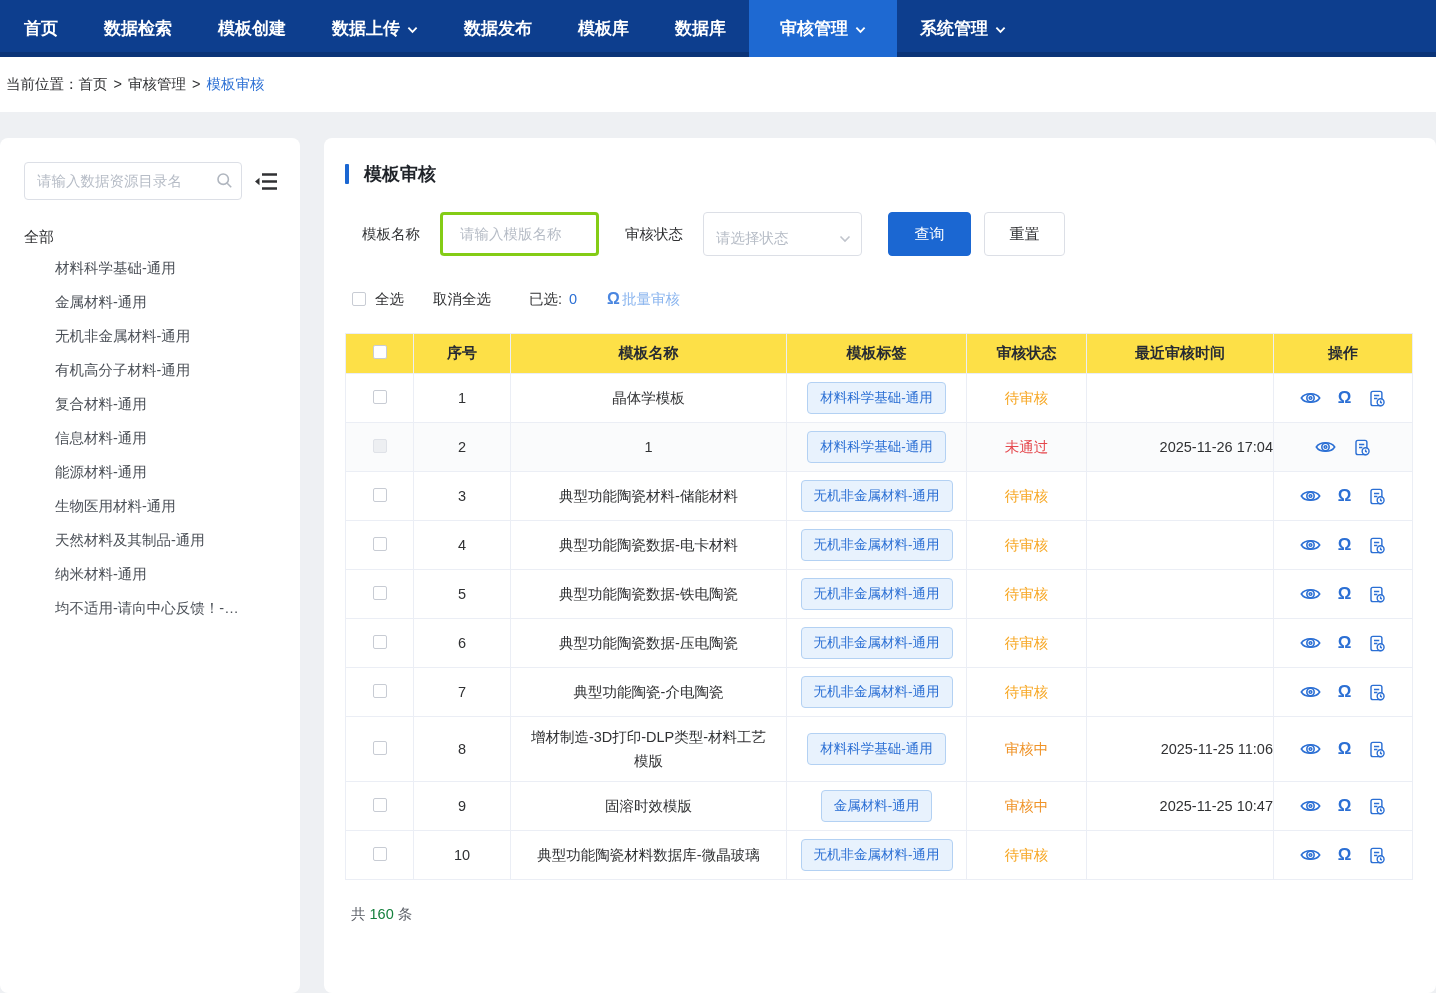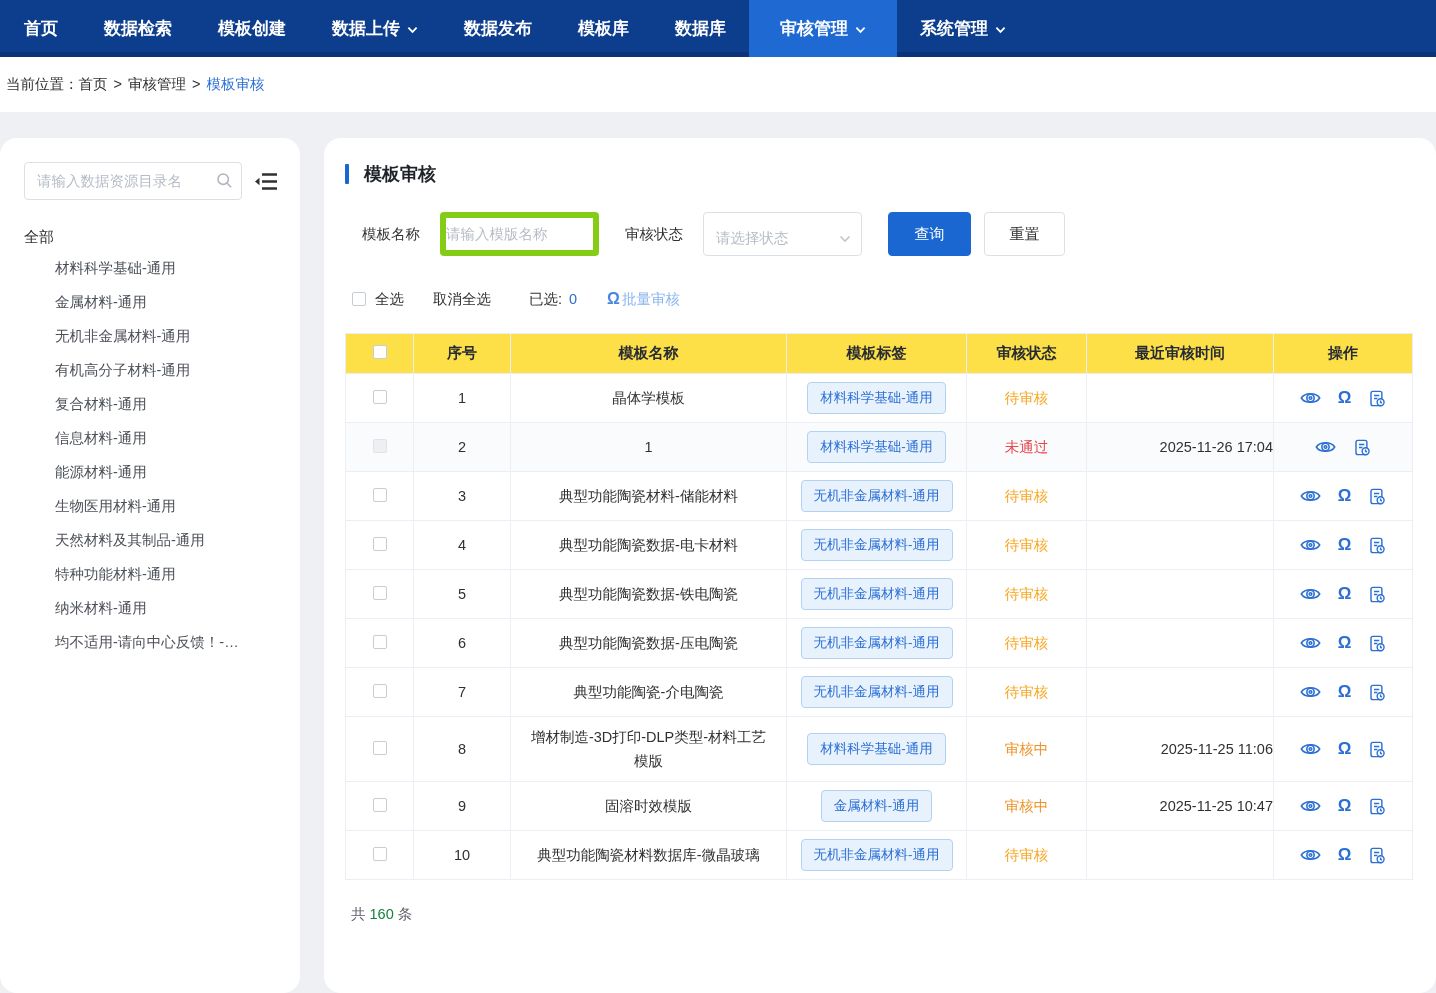--- a/index.html
+++ b/index.html
@@ -15,21 +15,21 @@
   .nav-chevron { display:inline-flex; margin-top:2px; }
 
   
   .breadcrumb { height:55px; background:#fff; display:flex; align-items:center; padding:0 6px; font-size:14.5px; }
   .breadcrumb .sep { margin:0 6px; color:#303133; }
   .crumb { color:#303133; cursor:pointer; }
   .crumb.current { color:#2b6fd4; }
 
   
   .content { display:flex; padding-top:26px; height:881px; }
-  .card { background:#fff; border-radius:17px; }
+  .card { background:#fff; border-radius:8px; }
   .sidebar { width:300px; height:100%; padding:24px 20px 0 24px; flex:none; }
   .main { margin-left:24px; width:1112px; height:100%; padding:24px 24px 0 21px; overflow:hidden; }
 
   
   .side-top { display:flex; align-items:center; gap:12px; }
   .search-wrap { position:relative; width:218px; }
   .search-wrap input { width:100%; height:38px; border:1px solid #dcdfe6; border-radius:4px;
     padding:0 30px 0 12px; font-size:14.5px; color:#303133; font-family:inherit; outline:none; }
   .search-wrap input::placeholder { color:#b6bcc6; }
   .search-icon { position:absolute; right:9px; top:10px; }
@@ -38,21 +38,21 @@
   .tree-root { font-size:15px; color:#303133; cursor:pointer; padding:4px 0; }
   .tree-item { font-size:14.5px; color:#4c5158; padding:7.5px 0 7.5px 31px; cursor:pointer;
     white-space:nowrap; overflow:hidden; text-overflow:ellipsis; max-width:256px; }
 
   
   .page-title-row { display:flex; align-items:center; gap:15px; }
   .title-bar { width:4px; height:20px; background:#1b67d2; border-radius:1px; }
   .page-title { font-size:18px; font-weight:bold; color:#1f2329; }
   .filters { display:flex; align-items:center; margin:26px 0 0 17px; }
   .f-label { font-size:14.5px; color:#303133; margin-right:20px; }
-  .f-input { width:159px; height:44px; border:6px solid #84cc16; border-radius:4px; padding:0 0;
+  .f-input { width:159px; height:44px; border:3px solid #84cc16; border-radius:4px; padding:0 17px;
     font-size:14.5px; font-family:inherit; color:#303133; outline:none; }
   .f-input::placeholder { color:#b6bcc6; }
   .f-select { width:159px; height:44px; border:1px solid #dcdfe6; border-radius:4px; padding:8px 10px 0 12px;
     display:flex; align-items:center; justify-content:space-between; cursor:pointer; margin-right:26px; }
   .f-select .ph { font-size:14.5px; color:#b6bcc6; }
   .btn { height:44px; border-radius:4px; font-size:15px; font-family:inherit; cursor:pointer; }
   .btn-primary { width:83px; background:#1b67d2; color:#fff; border:1px solid #1b67d2; margin-right:13px; }
   .btn-plain { width:81px; background:#fff; color:#303133; border:1px solid #dcdfe6; }
   .gap26 { margin-right:26px; }
 
@@ -175,21 +175,20 @@
       <div id="tree-items">
           <div class="tree-item">材料科学基础-通用</div>
           <div class="tree-item">金属材料-通用</div>
           <div class="tree-item">无机非金属材料-通用</div>
           <div class="tree-item">有机高分子材料-通用</div>
           <div class="tree-item">复合材料-通用</div>
           <div class="tree-item">信息材料-通用</div>
           <div class="tree-item">能源材料-通用</div>
           <div class="tree-item">生物医用材料-通用</div>
           <div class="tree-item">天然材料及其制品-通用</div>
-          <div class="tree-item">特种功能材料-通用</div>
           <div class="tree-item">纳米材料-通用</div>
           <div class="tree-item">均不适用-请向中心反馈！-…</div>
         </div>
     </div>
   </div>
 
   <div class="card main">
 
     <div class="page-title-row">
       <span class="title-bar"></span>

